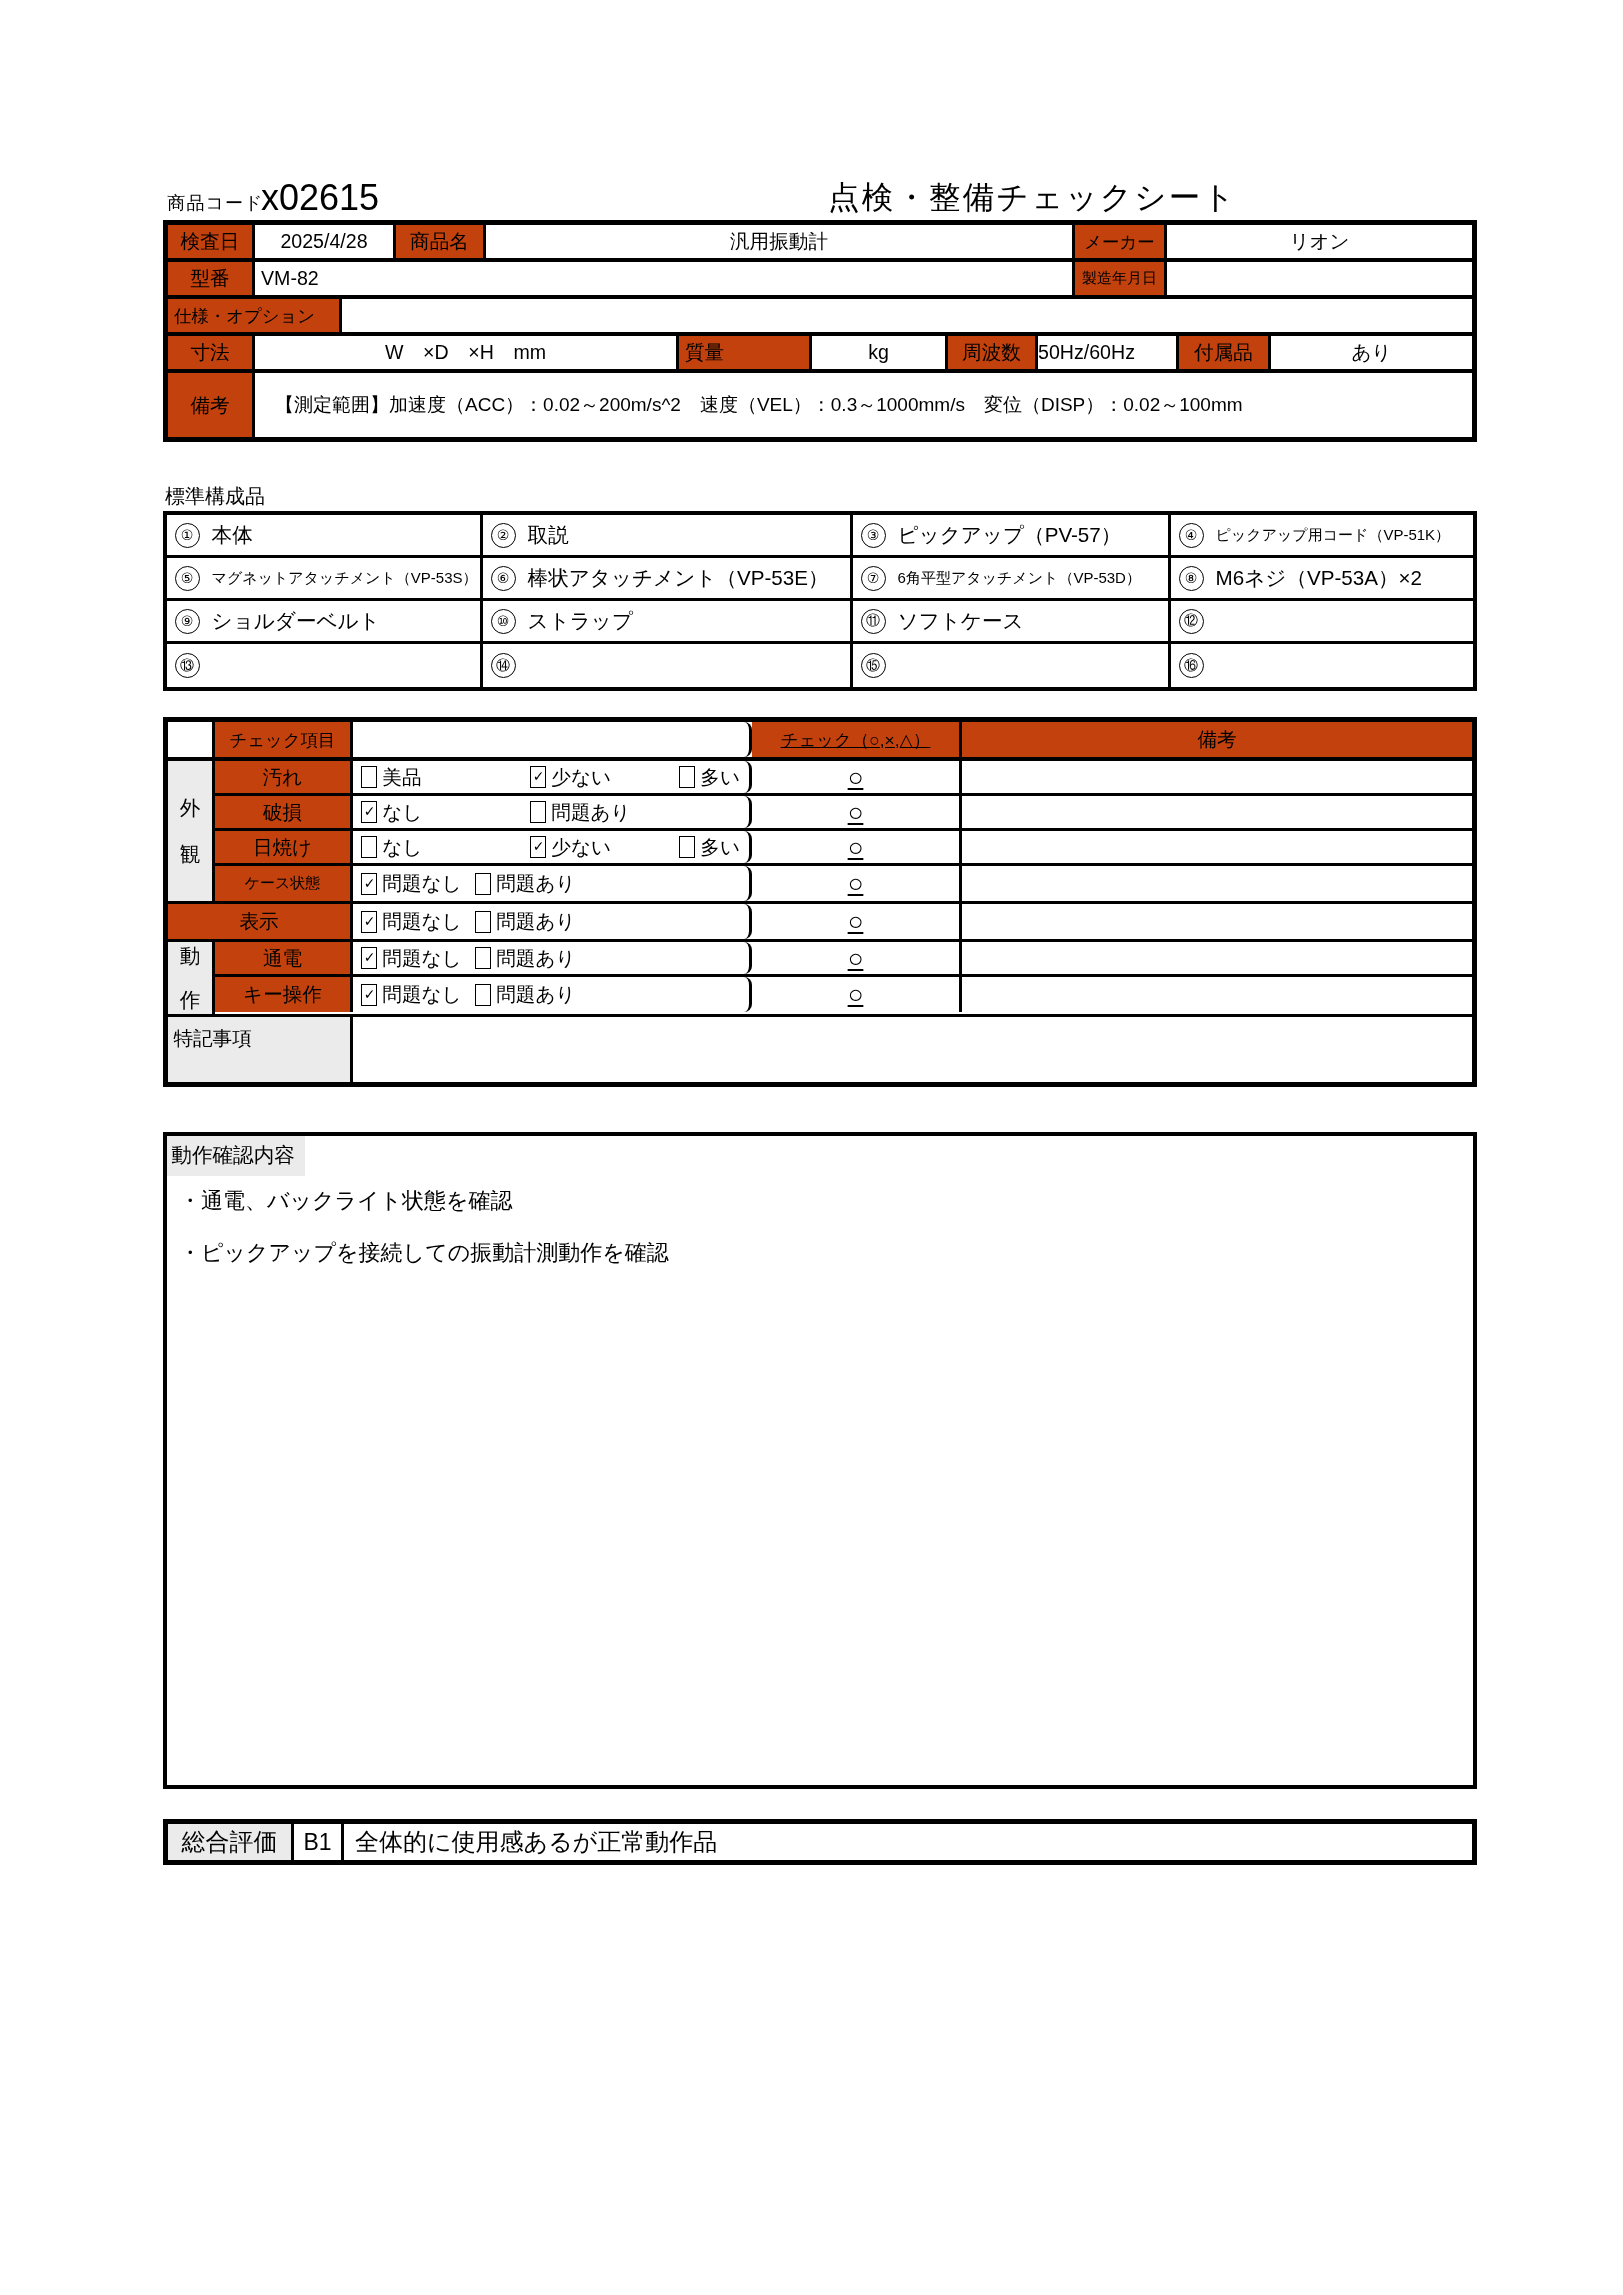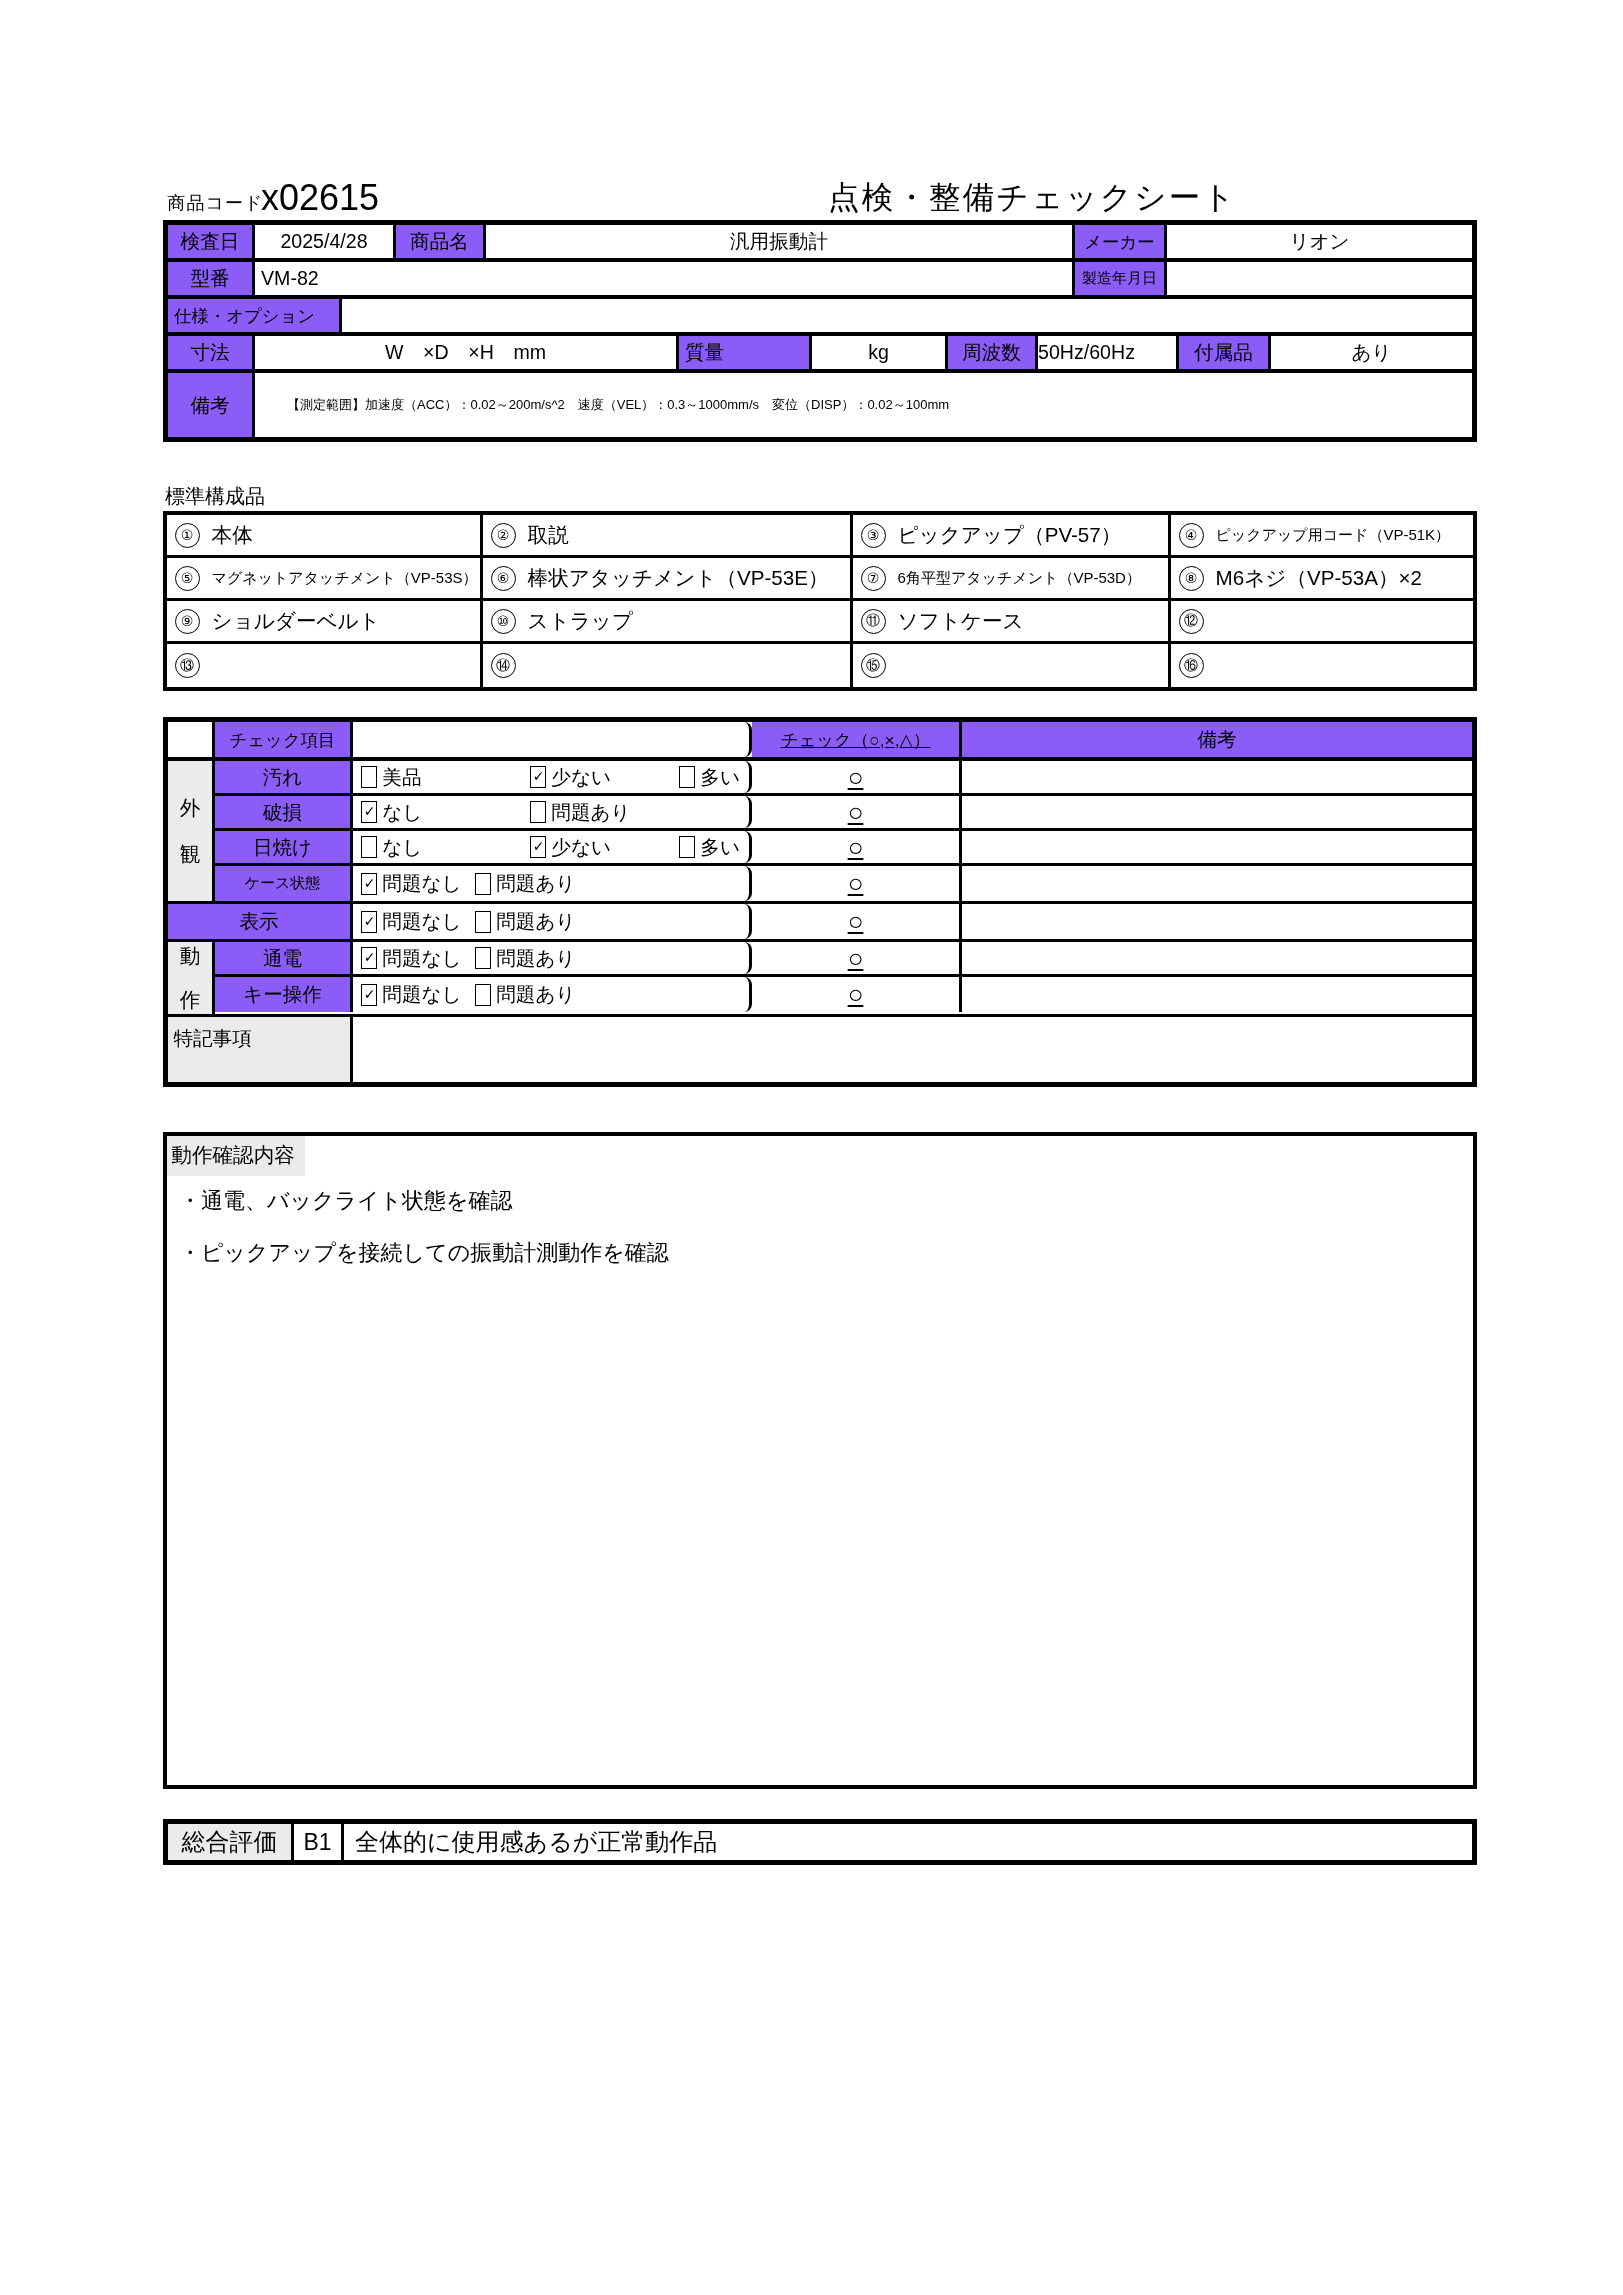--- a/index.html
+++ b/index.html
@@ -7,21 +7,21 @@
     font-family: "Liberation Sans", "DejaVu Sans", sans-serif; }
   .sheet { position: absolute; left: 0; top: 0; width: 1623px; height: 2295px; }
 
   
   .title-row { position: absolute; top: 171px; left: 163px; width: 1314px; height: 49px; }
   .pcode-label { position: absolute; left: 4.3px; bottom: 5.4px; font-size: 18px; letter-spacing: 1.1px; }
   .pcode-value { position: absolute; left: 98px; bottom: 1.1px; font-size: 36px; }
   .sheet-title { position: absolute; left: 665px; bottom: 1.1px; font-size: 31.5px; letter-spacing: 2.2px; white-space: nowrap; }
 
   
-  .lbl { background: #8b5cf6; }
+  .lbl { background: #c2410c; }
   .cell { border-right: 3.3px solid #000; display: flex; align-items: center; }
   .cell:last-child { border-right: none; }
   .c-center { justify-content: center; }
   .c-left { justify-content: flex-start; }
 
   
   .info-table { position: absolute; top: 220px; left: 163px; width: 1314px; border: 5.4px solid #000; background:#fff; }
   .i-row { display: flex; height: 37px; border-bottom: 4.3px solid #000; font-size: 19.6px; }
   .i-row:last-child { border-bottom: none; }
   .i-row.tall { height: 64px; }
@@ -123,21 +123,21 @@
       <div class="cell c-center" style="width:424px">W　×D　×H　mm</div>
       <div class="cell lbl c-left pad-l" style="width:133px">質量</div>
       <div class="cell c-center" style="width:136px">kg</div>
       <div class="cell lbl c-center" style="width:90px">周波数</div>
       <div class="cell c-left" style="width:141px">50Hz/60Hz</div>
       <div class="cell lbl c-center" style="width:92px">付属品</div>
       <div class="cell c-center" style="flex:1">あり</div>
     </div>
     <div class="i-row tall">
       <div class="cell lbl c-center" style="width:87px">備考</div>
-      <div class="cell c-left" style="flex:1;padding-left:32px;font-size:13px">【測定範囲】加速度（ACC）：0.02～200m/s^2　速度（VEL）：0.3～1000mm/s　変位（DISP）：0.02～100mm</div>
+      <div class="cell c-left" style="flex:1;padding-left:20px;font-size:19px">【測定範囲】加速度（ACC）：0.02～200m/s^2　速度（VEL）：0.3～1000mm/s　変位（DISP）：0.02～100mm</div>
     </div>
   </div>
 
   <div class="comp-label">標準構成品</div>
   <div class="comp-table">
     <div class="cp-row">
       <div class="cp-cell" style="width:316px">
           <span class="cnum">①</span>
           <span class="cp-text">本体</span>
         </div>

